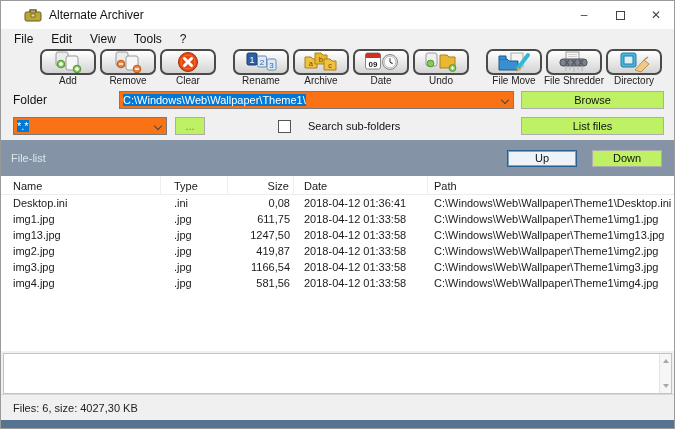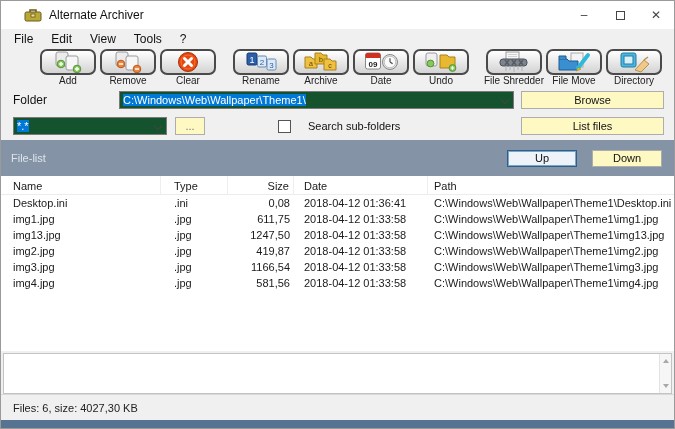--- a/index.html
+++ b/index.html
@@ -25,26 +25,26 @@
   .tb-group { display:flex; margin-right:13px; }
   .tb-btn { width:58px; display:flex; flex-direction:column; align-items:center; margin-right:2px; }
   .tb-face { width:56px; height:26px; border:2px solid #4a4a4a; border-radius:7px;
              background:linear-gradient(#ffffff,#d3d3d3); display:flex; align-items:center; justify-content:center; overflow:hidden; }
   .tb-label { font-size:10px; color:#222; margin-top:0px; white-space:nowrap; }
   
   .form-area { padding:5px 10px 5px 12px; flex:0 0 auto; }
   .form-row { display:flex; align-items:center; height:18px; font-size:12px; color:#111; }
   .form-row + .form-row { margin-top:8px; }
   .form-label { width:106px; flex:0 0 auto; }
-  .combo { position:relative; height:18px; border:1px solid #7a7a7a; background:#14532d; display:flex; align-items:center; padding:0 16px 0 3px; font-size:11px; }
+  .combo { position:relative; height:18px; border:1px solid #7a7a7a; background:#f97316; display:flex; align-items:center; padding:0 16px 0 3px; font-size:11px; }
   .combo-folder { width:395px; }
   .combo-types { width:154px; }
   .sel { background:#0078d7; color:#fff; white-space:nowrap; }
   .chev { position:absolute; right:5px; top:5px; width:6px; height:6px; border-right:1px solid #454545; border-bottom:1px solid #454545; transform:rotate(45deg); }
-  .btn { background:#fef9c3; border:1px solid #adadad; font-size:11px; color:#111; display:flex; align-items:center; justify-content:center; cursor:default; }
+  .btn { background:#bef264; border:1px solid #adadad; font-size:11px; color:#111; display:flex; align-items:center; justify-content:center; cursor:default; }
   .btn-right { width:143px; height:18px; margin-left:auto; margin-right:0px; }
   .btn-more { width:30px; height:18px; margin-left:8px; color:#777; }
   .checkbox-wrap { display:flex; align-items:center; margin-left:73px; font-size:11px;gap:11px; }
   .checkbox { width:13px; height:13px; border:1px solid #555; background:#fff; margin-right:6px; }
   
   .panel-bar { height:36px; background:#8494a6; display:flex; align-items:center; padding:0 10px; flex:0 0 auto; }
   .panel-title { color:#dde4ec; font-size:11px; flex:1; }
   .btn-up { width:70px; height:17px; background:#eef3f9; border:1px solid #2b5f8e; box-shadow:0 0 0 1px #7ca6c8 inset; margin-right:15px; }
   .btn-down { width:70px; height:17px; margin-right:2px; }
   
@@ -192,40 +192,40 @@
           </svg>
         </span>
         <span class="tb-label">Undo</span>
       </div>
     </div>
 
     <div class="tb-group">
       <div class="tb-btn">
         <span class="tb-face">
           <svg width="36" height="24" viewBox="0 0 36 24">
+            <rect x="15" y="3" width="12" height="14" fill="#f4f4f4" stroke="#aaa"></rect>
+            <path d="M3 9h8l2 2h9v9H3z" fill="#3a8fd0" stroke="#1a5a90"></path>
+            <path d="M3 9V6h7v3" fill="#3a8fd0" stroke="#1a5a90"></path>
+            <path d="M22 18L32 5" stroke="#30b8d8" stroke-width="4" stroke-linecap="round"></path>
+            <path d="M20 21l2.4-3.6 2.4 1.8z" fill="#f0c040" stroke="#a8831a" stroke-width="0.6"></path>
+          </svg>
+        </span>
+        <span class="tb-label">File Move</span>
+      </div>
+      <div class="tb-btn">
+        <span class="tb-face">
+          <svg width="36" height="24" viewBox="0 0 36 24">
             <rect x="10" y="2" width="13" height="8" fill="#f6f6f6" stroke="#999"></rect>
             <path d="M12 4.5h9M12 6.5h9" stroke="#c8c8c8" stroke-width="0.8"></path>
             <rect x="4" y="9" width="27" height="7" rx="3" fill="#7d848e" stroke="#4a4f56"></rect>
             <path d="M9 10l4 5M13 10l-4 5M16 10l4 5M20 10l-4 5M23 10l4 5M27 10l-4 5" stroke="#565b62" stroke-width="1.4"></path>
             <path d="M10 16v5M14 16v4M18 16v6M22 16v4M26 16v5" stroke="#b8bcc2" stroke-width="1.4"></path>
           </svg>
         </span>
         <span class="tb-label">File Shredder</span>
-      </div>
-      <div class="tb-btn">
-        <span class="tb-face">
-          <svg width="36" height="24" viewBox="0 0 36 24">
-            <rect x="15" y="3" width="12" height="14" fill="#f4f4f4" stroke="#aaa"></rect>
-            <path d="M3 9h8l2 2h9v9H3z" fill="#3a8fd0" stroke="#1a5a90"></path>
-            <path d="M3 9V6h7v3" fill="#3a8fd0" stroke="#1a5a90"></path>
-            <path d="M22 18L32 5" stroke="#30b8d8" stroke-width="4" stroke-linecap="round"></path>
-            <path d="M20 21l2.4-3.6 2.4 1.8z" fill="#f0c040" stroke="#a8831a" stroke-width="0.6"></path>
-          </svg>
-        </span>
-        <span class="tb-label">File Move</span>
       </div>
       <div class="tb-btn">
         <span class="tb-face">
           <svg width="36" height="24" viewBox="0 0 36 24">
             <rect x="5" y="3" width="15" height="14" rx="2" fill="#48b8e0" stroke="#2a7aa0"></rect>
             <rect x="8" y="6" width="9" height="8" fill="#d8f0f8" stroke="#2a7aa0"></rect>
             <path d="M19 20l9-10 5 4-8 8z" fill="#f0c888" stroke="#b8904a"></path>
             <path d="M28 10l4-3" stroke="#b8904a" stroke-width="1.4"></path>
           </svg>
         </span>

